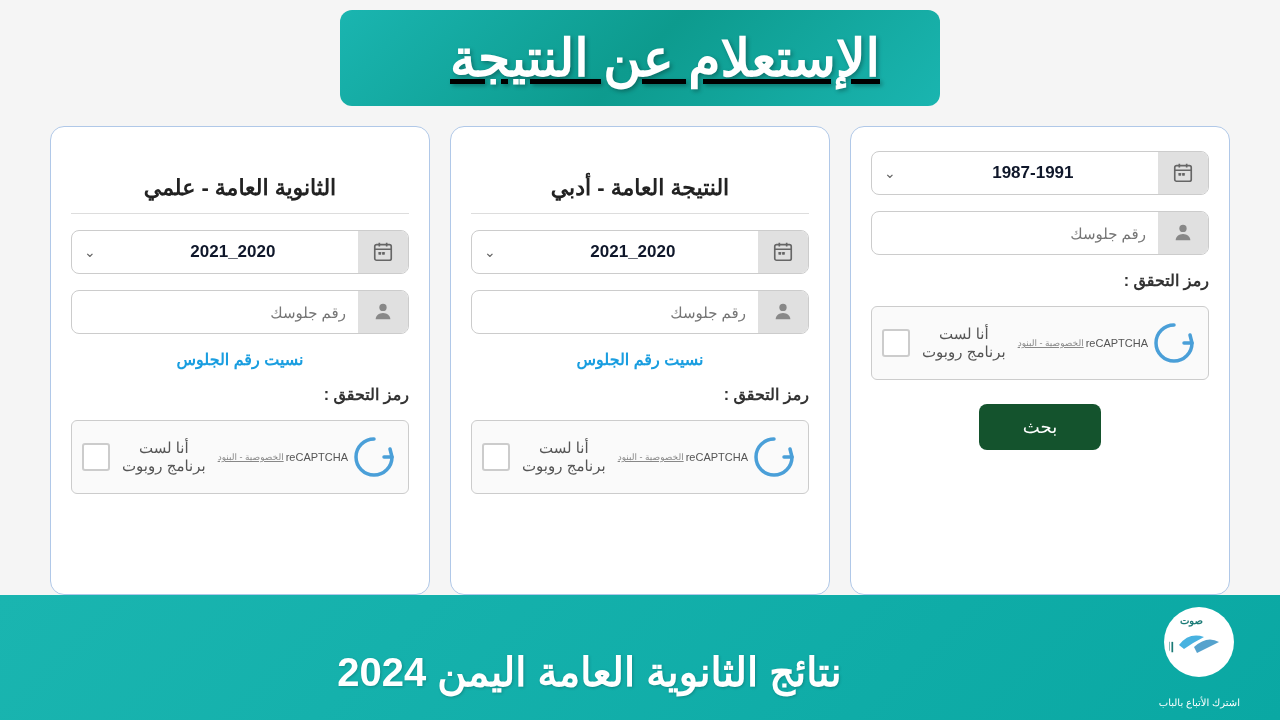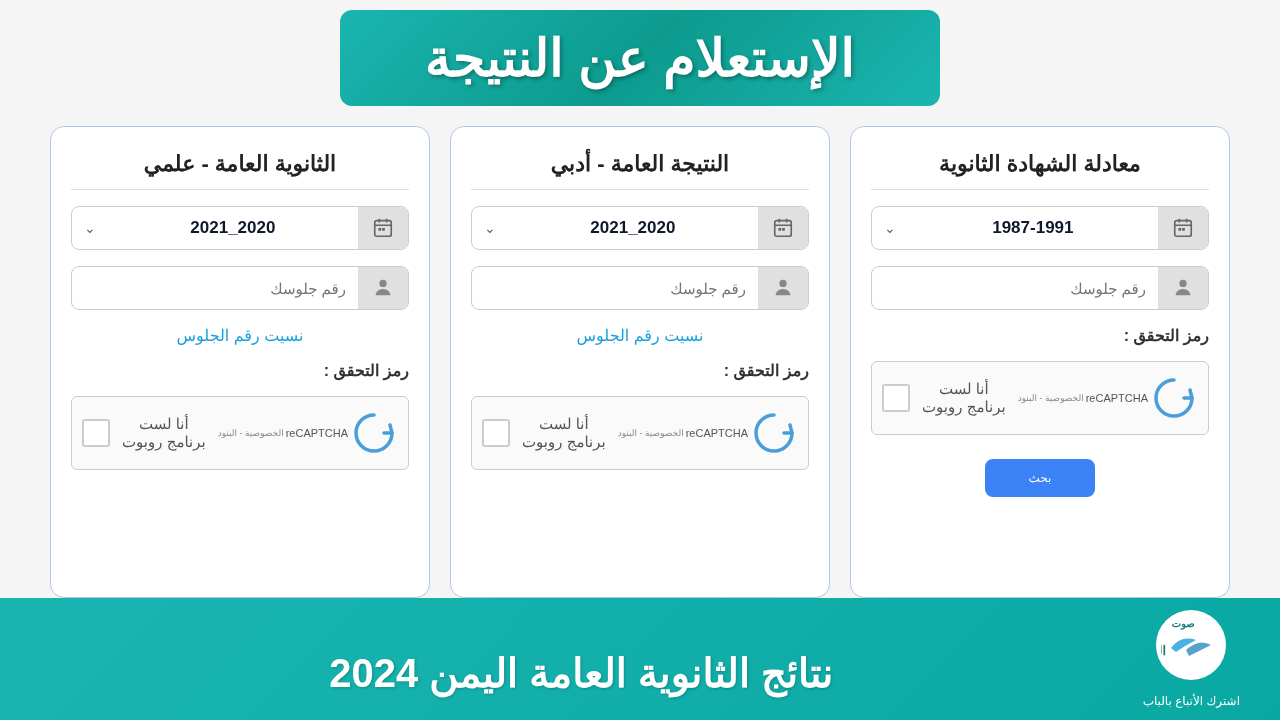--- a/index.html
+++ b/index.html
@@ -31,22 +31,22 @@
       padding: 10px 0 0 0;
       flex-shrink: 0;
     }
 
     .header-title-box {
       background: linear-gradient(135deg, #1ab5b0, #0d9b8e, #1ab5b0);
       border-radius: 12px;
       padding: 18px 60px;
       display: flex;
       align-items: center;
-      justify-content: center;
       min-width: 600px;
+      text-decoration: underline;
     }
 
     .header-title-text {
       color: #fff;
       font-size: 52px;
       font-weight: 900;
       text-shadow: 2px 2px 4px rgba(0,0,0,0.3);
       white-space: nowrap;
     }
 
@@ -74,20 +74,21 @@
       min-height: 400px;
     }
 
     .card-title {
       text-align: center;
       font-size: 22px;
       font-weight: 900;
       color: #222;
       padding-bottom: 12px;
       border-bottom: 1px solid #ddd;
+      margin-top: 24px;
     }
 
     
     .year-row {
       display: flex;
       flex-direction: row;
       align-items: center;
       border: 1.5px solid #ccc;
       border-radius: 8px;
       overflow: hidden;
@@ -158,20 +159,21 @@
       background: transparent;
     }
 
     
     .forgot-link {
       color: #1a9ee0;
       font-size: 16px;
       text-align: center;
       cursor: pointer;
       text-decoration: none;
+      font-weight: bold;
     }
 
     
     .verify-label {
       font-size: 16px;
       font-weight: 700;
       color: #333;
       text-align: right;
     }
 
@@ -200,20 +202,21 @@
       color: #555;
       direction: ltr;
       text-align: center;
     }
 
     .recaptcha-sub-text {
       font-size: 9px;
       color: #888;
       direction: ltr;
       text-align: left;
+      text-decoration: underline;
     }
 
     .recaptcha-middle-text {
       flex: 1;
       font-size: 15px;
       color: #555;
       text-align: center;
     }
 
     .recaptcha-checkbox {
@@ -221,26 +224,26 @@
       height: 28px;
       border: 2px solid #ccc;
       border-radius: 3px;
       background: #fff;
       flex-shrink: 0;
       cursor: pointer;
     }
 
     
     .submit-btn {
-      background: #3b82f6;
+      background: #14532d;
       color: white;
       border: none;
       border-radius: 8px;
       padding: 12px 44px;
-      font-size: 12px;
+      font-size: 18px;
       cursor: pointer;
       align-self: center;
       margin-top: 8px;
     }
 
     
     .bottom-banner {
       width: 100%;
       background: linear-gradient(135deg, #1ab5b0, #0aa8a3);
       display: flex;
@@ -276,24 +279,24 @@
       color: #1a7a76;
       font-weight: 900;
       position: absolute;
       top: 8px;
       right: 16px;
       left: 0;
       text-align: center;
     }
 
     .logo-subtitle {
-      font-size: 12px;
+      font-size: 10px;
       color: #fff;
       text-align: center;
-      margin-top: 14px;
+      margin-top: 20px;
       direction: rtl;
     }
 
     .bottom-main-text {
       flex: 1;
       text-align: center;
       font-size: 40px;
       font-weight: 900;
       color: #fff;
       text-shadow: 1px 1px 3px rgba(0,0,0,0.2);
@@ -338,21 +341,20 @@
 
   <div class="header-banner">
     <div class="header-title-box">
       <span class="header-title-text">الإستعلام عن النتيجة</span>
     </div>
   </div>
 
   <div class="cards-area">
 
     <div class="card">
-      <div class="card-title">معادلة الشهادة الثانوية</div>
 
       <div class="year-row">
         <button class="year-calendar-btn">
           <svg class="cal-svg" viewBox="0 0 24 24" fill="#666">
             <rect x="3" y="4" width="18" height="17" rx="2" fill="none" stroke="#666" stroke-width="1.8"></rect>
             <line x1="3" y1="9" x2="21" y2="9" stroke="#666" stroke-width="1.8"></line>
             <line x1="8" y1="2" x2="8" y2="6" stroke="#666" stroke-width="1.8"></line>
             <line x1="16" y1="2" x2="16" y2="6" stroke="#666" stroke-width="1.8"></line>
             <rect x="7" y="12" width="3" height="3" rx="0.5" fill="#666"></rect>
             <rect x="11" y="12" width="3" height="3" rx="0.5" fill="#666"></rect>

